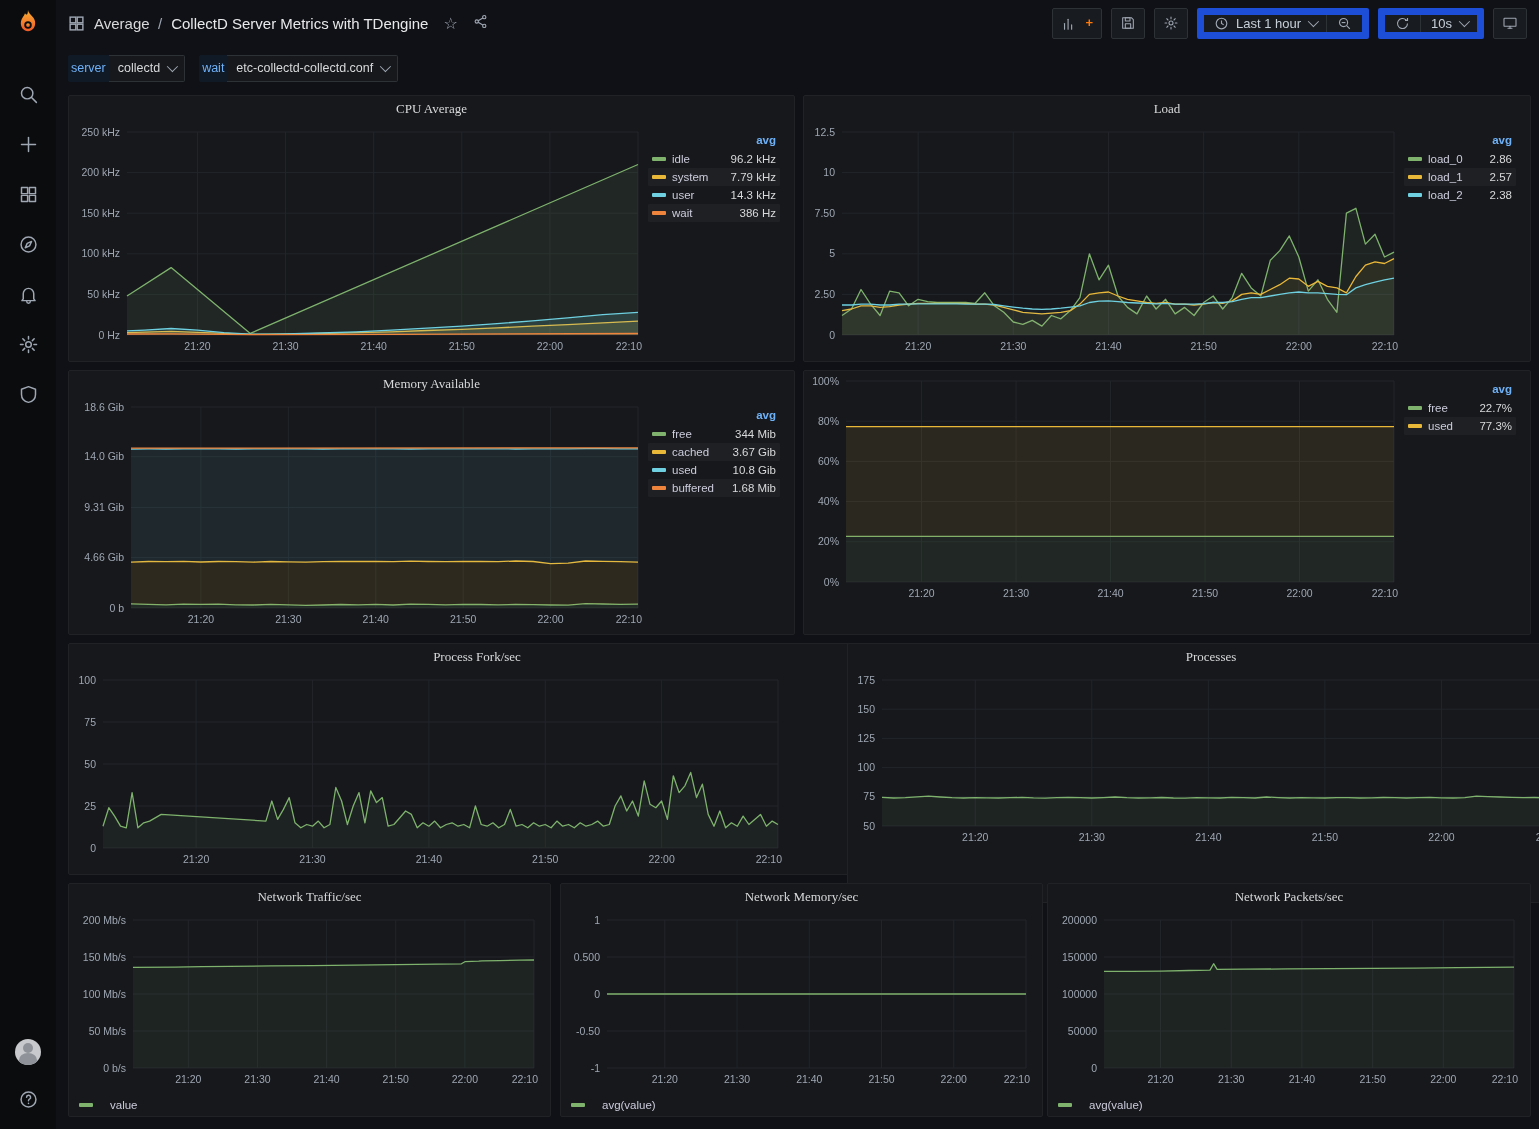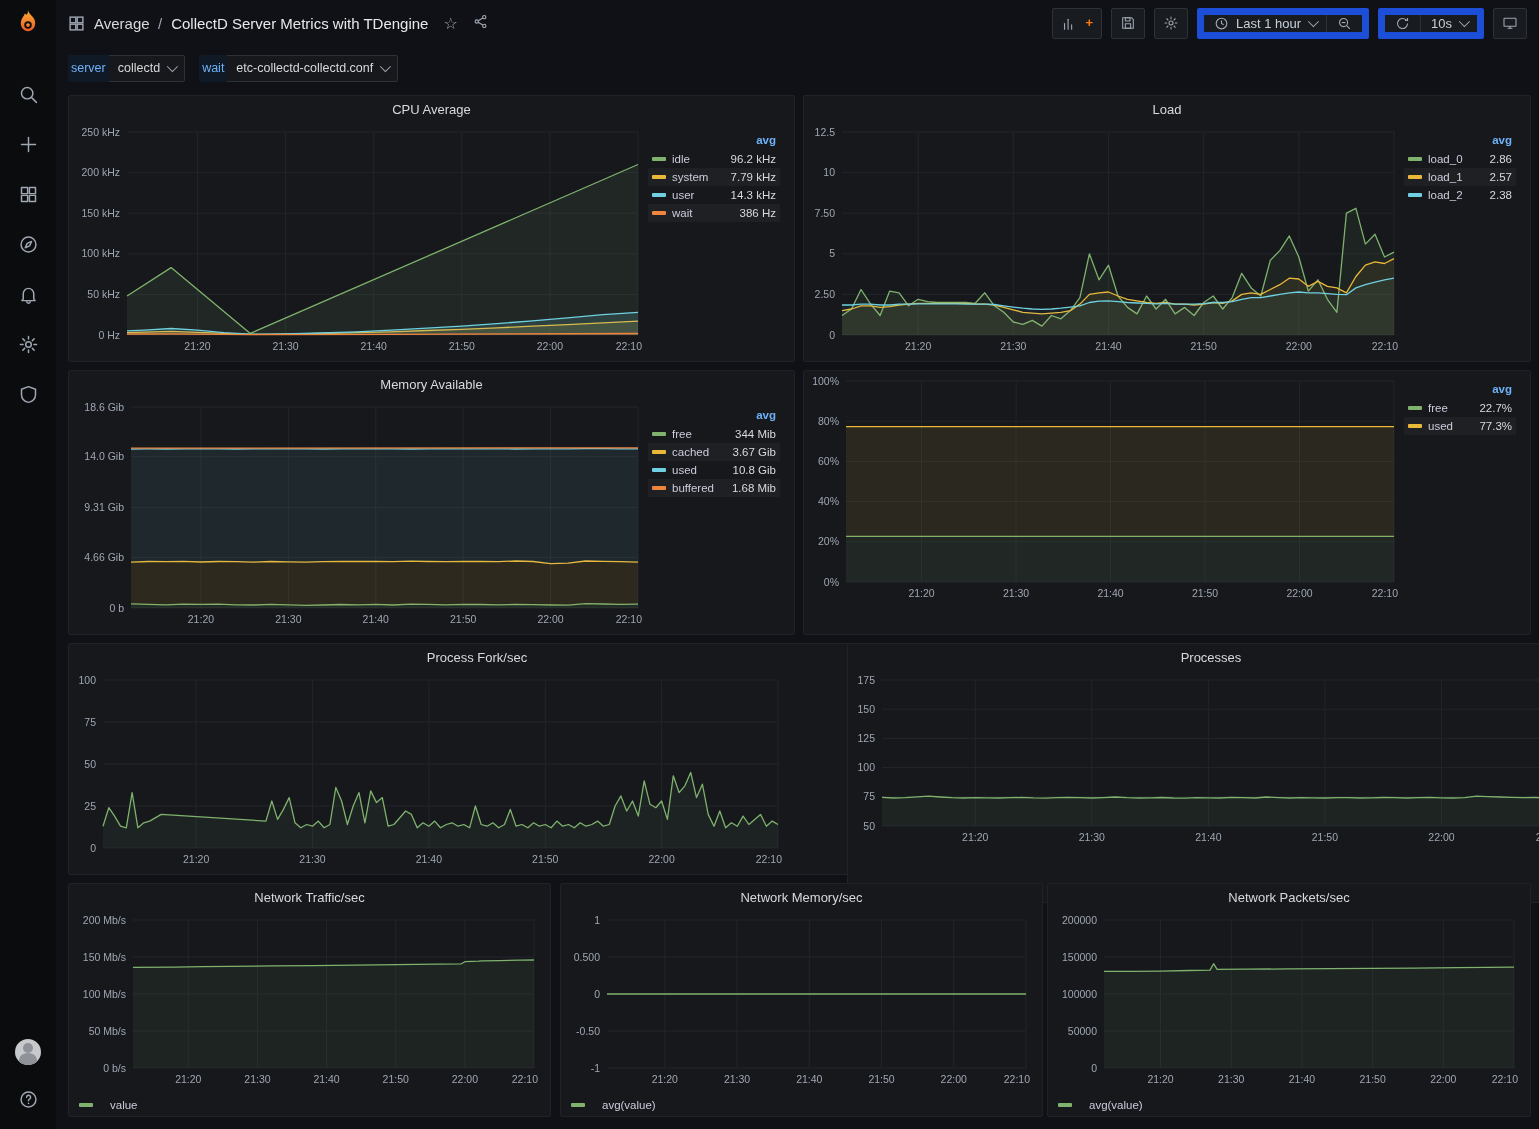--- a/index.html
+++ b/index.html
@@ -44,21 +44,21 @@
     color:#6eb1f7; border-radius:2px 0 0 2px; cursor:default; }
   .varchip .vvalue { display:flex; align-items:center; gap:7px; padding:0 9px; background:#16181c;
     border:1px solid #2c3235; border-left:none; border-radius:0 2px 2px 0; color:#d8d9da; cursor:pointer; }
   .caret { display:inline-block; width:8px; height:8px; border-right:1.5px solid #9fa7b3;
     border-bottom:1.5px solid #9fa7b3; transform:rotate(45deg) translateY(-2px); }
 
   
   .panel { position:absolute; background:#16181c; border:1px solid #202226; border-radius:2px;
     display:flex; flex-direction:column; }
   .panel-title { height:26px; display:flex; align-items:center; justify-content:center;
-    font-size:13px; font-weight:500; color:#d8d9da; cursor:pointer; flex:none; }
+    font-size:13px; font-weight:500; color:#d8d9da; cursor:pointer; flex:none;font-family:Liberation Serif, serif; }
   .panel-body { flex:1; display:flex; min-height:0; padding:0 6px 4px 6px; }
   .chart { flex:1; min-width:0; min-height:0; }
   .legend-right { flex:none; padding:10px 8px 0 0; font-size:11.5px; }
   .legend-right .lhead { text-align:right; color:#6eb1f7; font-weight:bold; padding:2px 4px 4px 4px; }
   .lrow { display:flex; align-items:center; gap:6px; padding:3px 4px; border-radius:1px; cursor:pointer; }
   .lrow.striped { background:rgba(255,255,255,0.035); }
   .swatch { width:14px; height:4px; border-radius:1px; flex:none; }
   .lname { color:#ccccdc; }
   .lval { margin-left:auto; color:#d8d9da; }
   .legend-bottom { flex:none; height:22px; display:flex; align-items:center; gap:17px;

